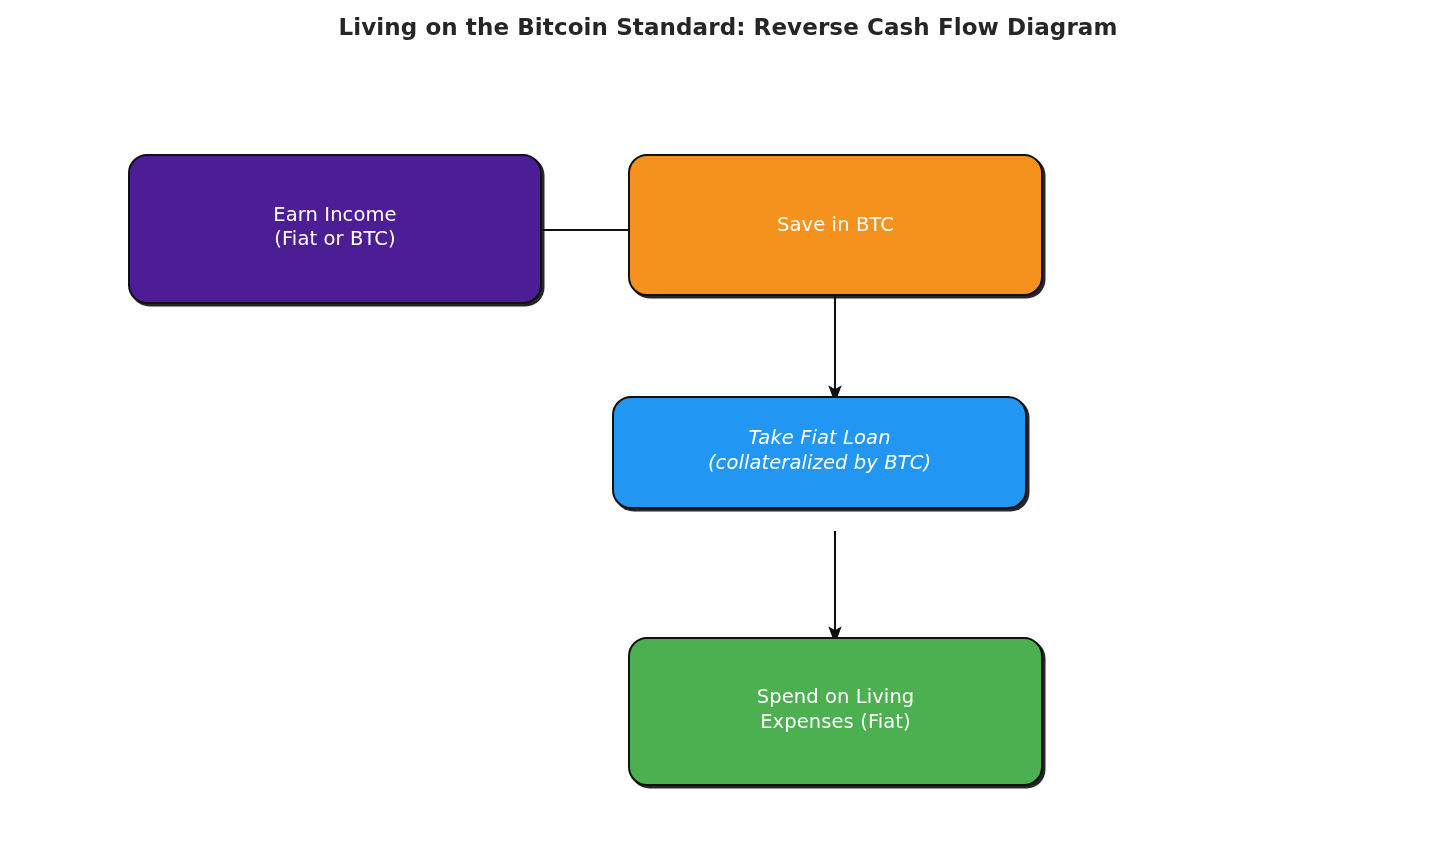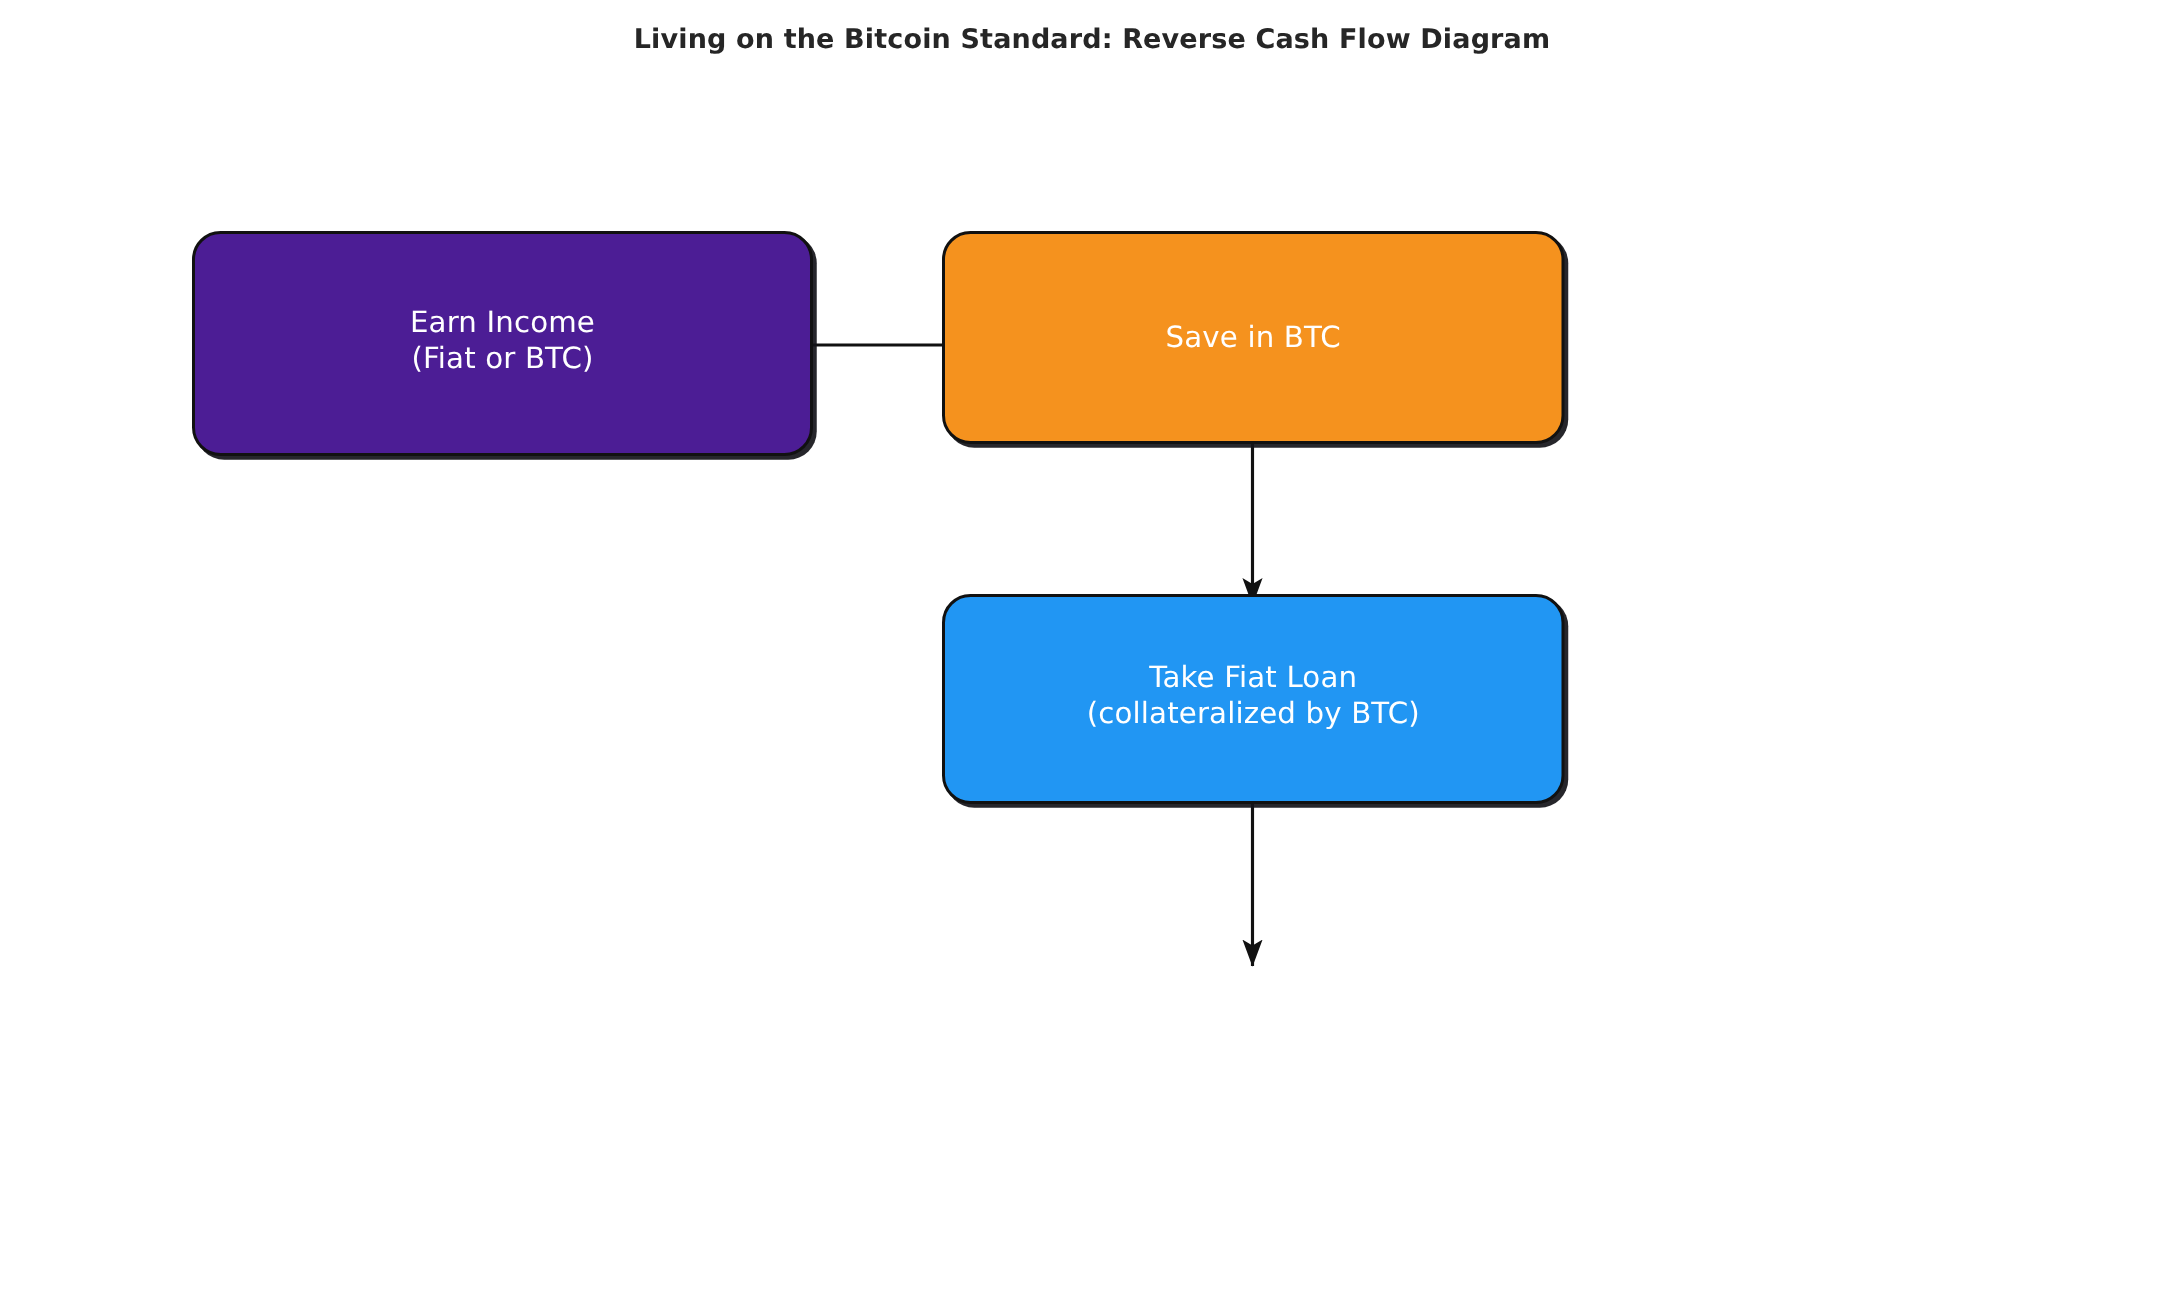--- a/index.html
+++ b/index.html
@@ -23,21 +23,21 @@
     background: #ffffff;
   }
 
   
   #diagram-title {
     position: absolute;
     left: 0;
     top: 10px;
     width: 1456px;
     text-align: center;
-    font-size: 18px;
+    font-size: 23px;
     font-weight: bold;
     color: #262626;
     letter-spacing: 0.1px;
     line-height: 34px;
     white-space: pre;
   }
 
   
   #edge-layer {
     position: absolute;
@@ -98,19 +98,23 @@
 
   <div class="node two-line" style="left:128px; top:154px; width:414px; height:150px; background:#4c1d95;">
     <div class="node-label">Earn Income
 (Fiat or BTC)</div>
   </div>
 
   <div class="node one-line" style="left:628px; top:154px; width:415px; height:142px; background:#f5921e;">
     <div class="node-label">Save in BTC</div>
   </div>
 
-  <div class="node two-line" style="left:628px; top:396px; width:415px; height:140px; background:#2196f3;">
+  <div class="node two-line" style="left:612px; top:396px; width:415px; height:113px; background:#2196f3;font-style:italic;">
     <div class="node-label">Take Fiat Loan
 (collateralized by BTC)</div>
   </div>
 
+  <div class="node two-line" style="left:628px; top:637px; width:415px; height:149px; background:#4caf50;">
+    <div class="node-label">Spend on Living
+Expenses (Fiat)</div>
+  </div>
 
 </div>
 
 </body></html>

